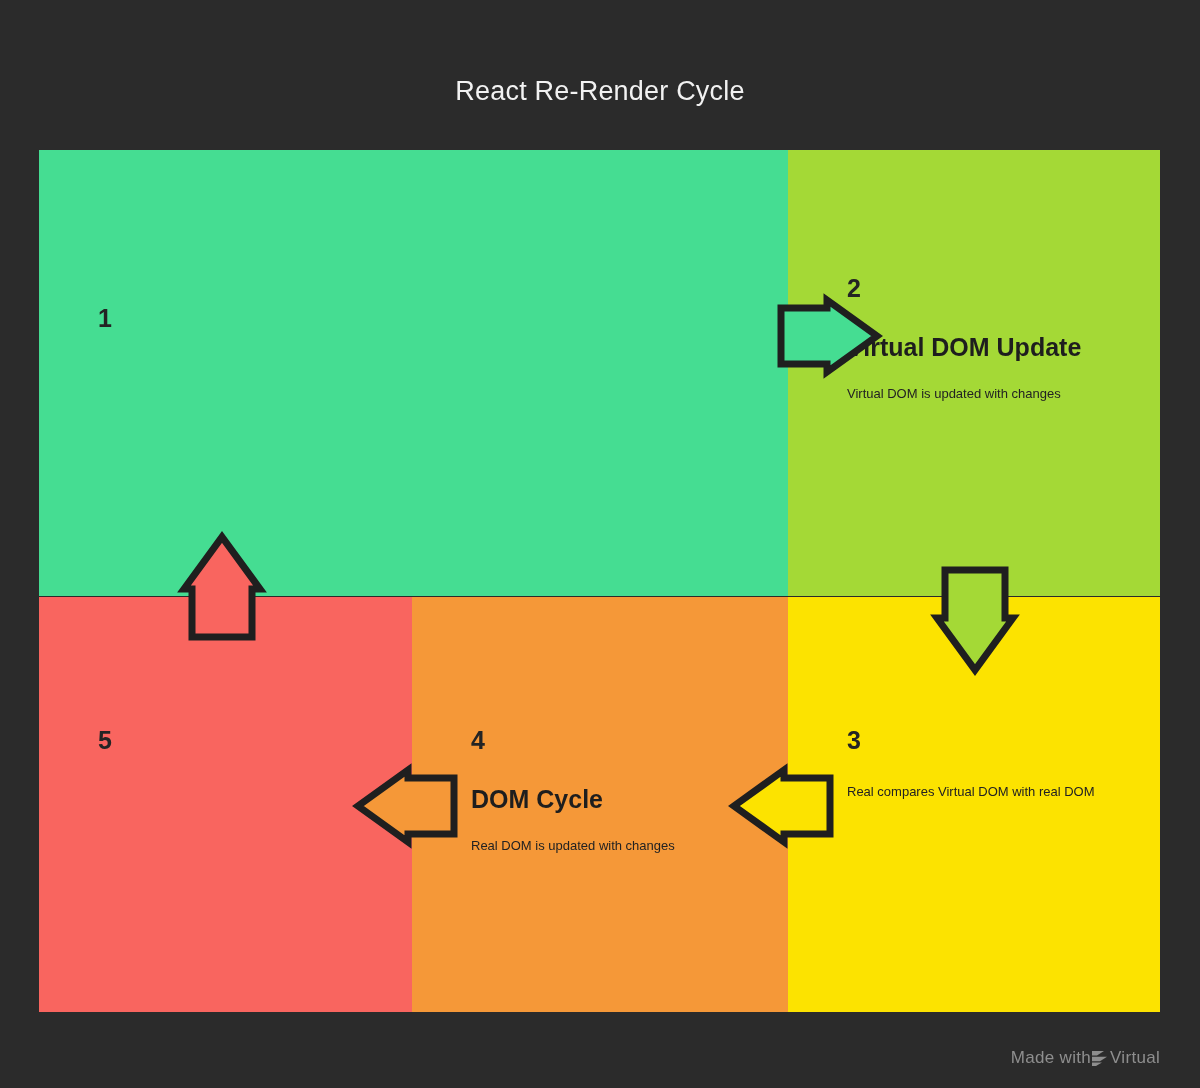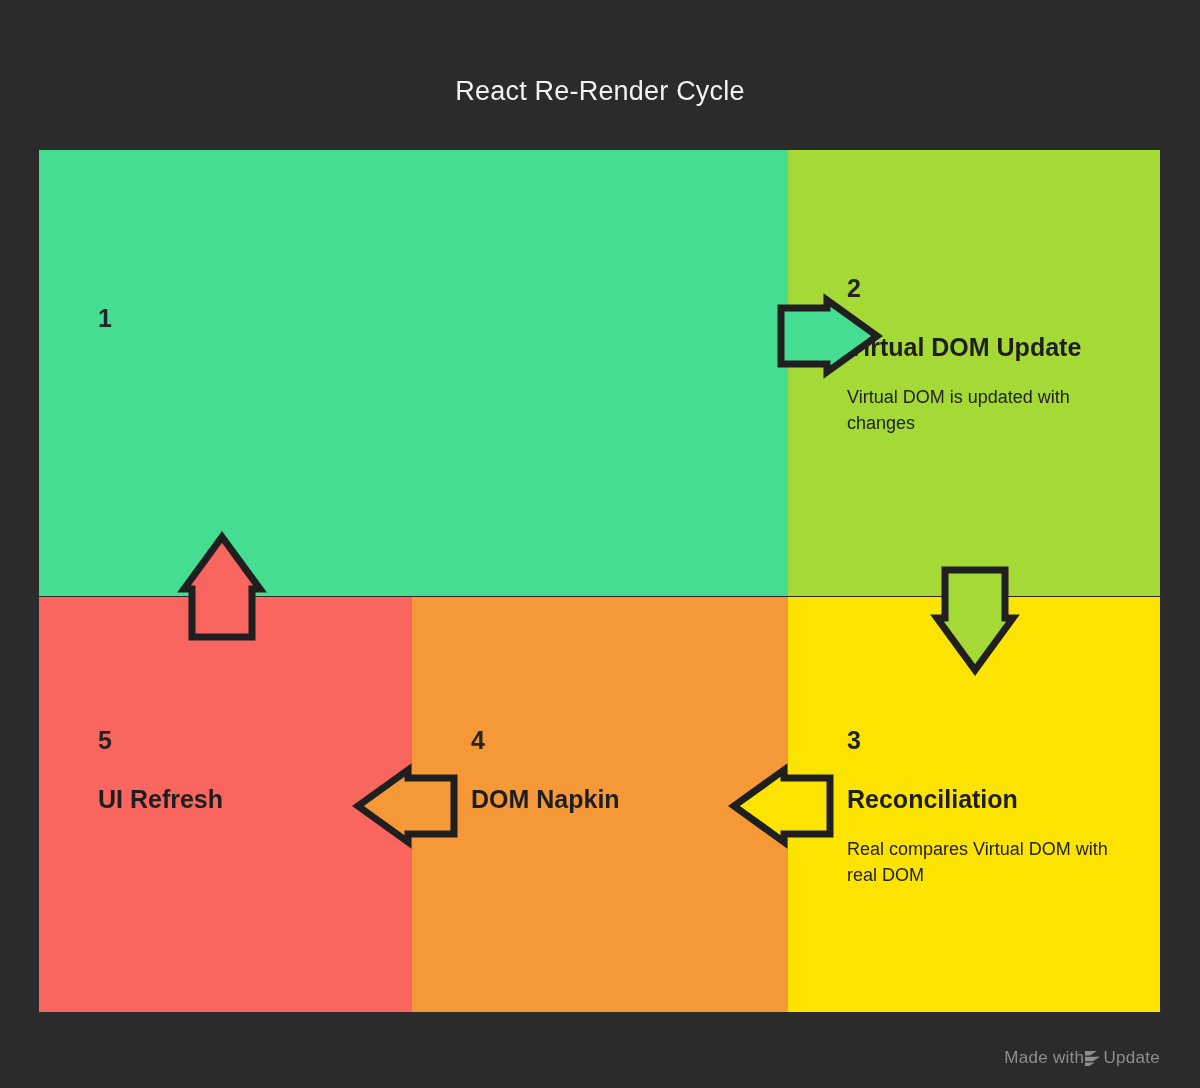--- a/index.html
+++ b/index.html
@@ -58,21 +58,21 @@
 
   .step-title {
     font-size: 25px;
     font-weight: 700;
     color: #1e1e1e;
     line-height: 1.28;
     margin-bottom: 22px;
   }
 
   .step-desc {
-    font-size: 18px;
+    font-size: 13px;
     font-weight: 400;
     color: #222222;
     line-height: 1.43;
   }
 
   
   #cell-1 { left: 0px;   top: 0px;   width: 749px; height: 446px; background: #45dd92; }
   #cell-2 { left: 749px; top: 0px;   width: 372px; height: 446px; background: #a4d936; }
   #cell-5 { left: 0px;   top: 447px; width: 373px; height: 415px; background: #f9655f; }
   #cell-4 { left: 373px; top: 447px; width: 376px; height: 415px; background: #f59838; }
@@ -132,35 +132,34 @@
     <div class="cell-body">
       <div class="step-num">2</div>
       <div class="step-title">Virtual DOM Update</div>
       <div class="step-desc">Virtual DOM is updated with changes</div>
     </div>
   </div>
 
   <div class="cell" id="cell-5">
     <div class="cell-body">
       <div class="step-num">5</div>
-      <div class="step-title">UI Refresh</div>
     </div>
   </div>
 
   <div class="cell" id="cell-4">
     <div class="cell-body">
       <div class="step-num">4</div>
-      <div class="step-title">DOM Napkin</div>
+      <div class="step-title">DOM Cycle</div>
+      <div class="step-desc">Real DOM is updated with changes</div>
     </div>
   </div>
 
   <div class="cell" id="cell-3">
     <div class="cell-body">
       <div class="step-num">3</div>
-      <div class="step-title">Reconciliation</div>
       <div class="step-desc">Real compares Virtual DOM with real DOM</div>
     </div>
   </div>
 
   <svg class="arrow-svg" id="arrow-1-2" width="98" height="72" viewBox="0 0 98 72">
     <path d="M 0 8 L 46 8 L 46 0 L 96 36 L 46 72 L 46 64 L 0 64 Z" fill="#45dd92" stroke="#1f1f1f" stroke-width="7" stroke-linejoin="miter"></path>
   </svg>
 
   <svg class="arrow-svg" id="arrow-2-3" width="76" height="102" viewBox="0 0 76 102">
     <path d="M 8 0 L 8 48 L 0 48 L 38 100 L 76 48 L 68 48 L 68 0 Z" fill="#a4d936" stroke="#1f1f1f" stroke-width="7" stroke-linejoin="miter"></path>
@@ -182,14 +181,14 @@
 
 <div id="footer-credit">
   <span>Made with</span>
   <span id="napkin-logo-icon">
     <svg width="19" height="17" viewBox="0 0 19 17">
       <path d="M1 1 L13 1 L6 5.5 L1 5.5 Z" fill="#8e8e8e"></path>
       <path d="M1 6.8 L16 6.8 L9 11.3 L1 11.3 Z" fill="#8e8e8e"></path>
       <path d="M1 12.6 L11 12.6 L5 16 L1 16 Z" fill="#8e8e8e"></path>
     </svg>
   </span>
-  <span>Update</span>
+  <span>Virtual</span>
 </div>
 
 </body></html>

